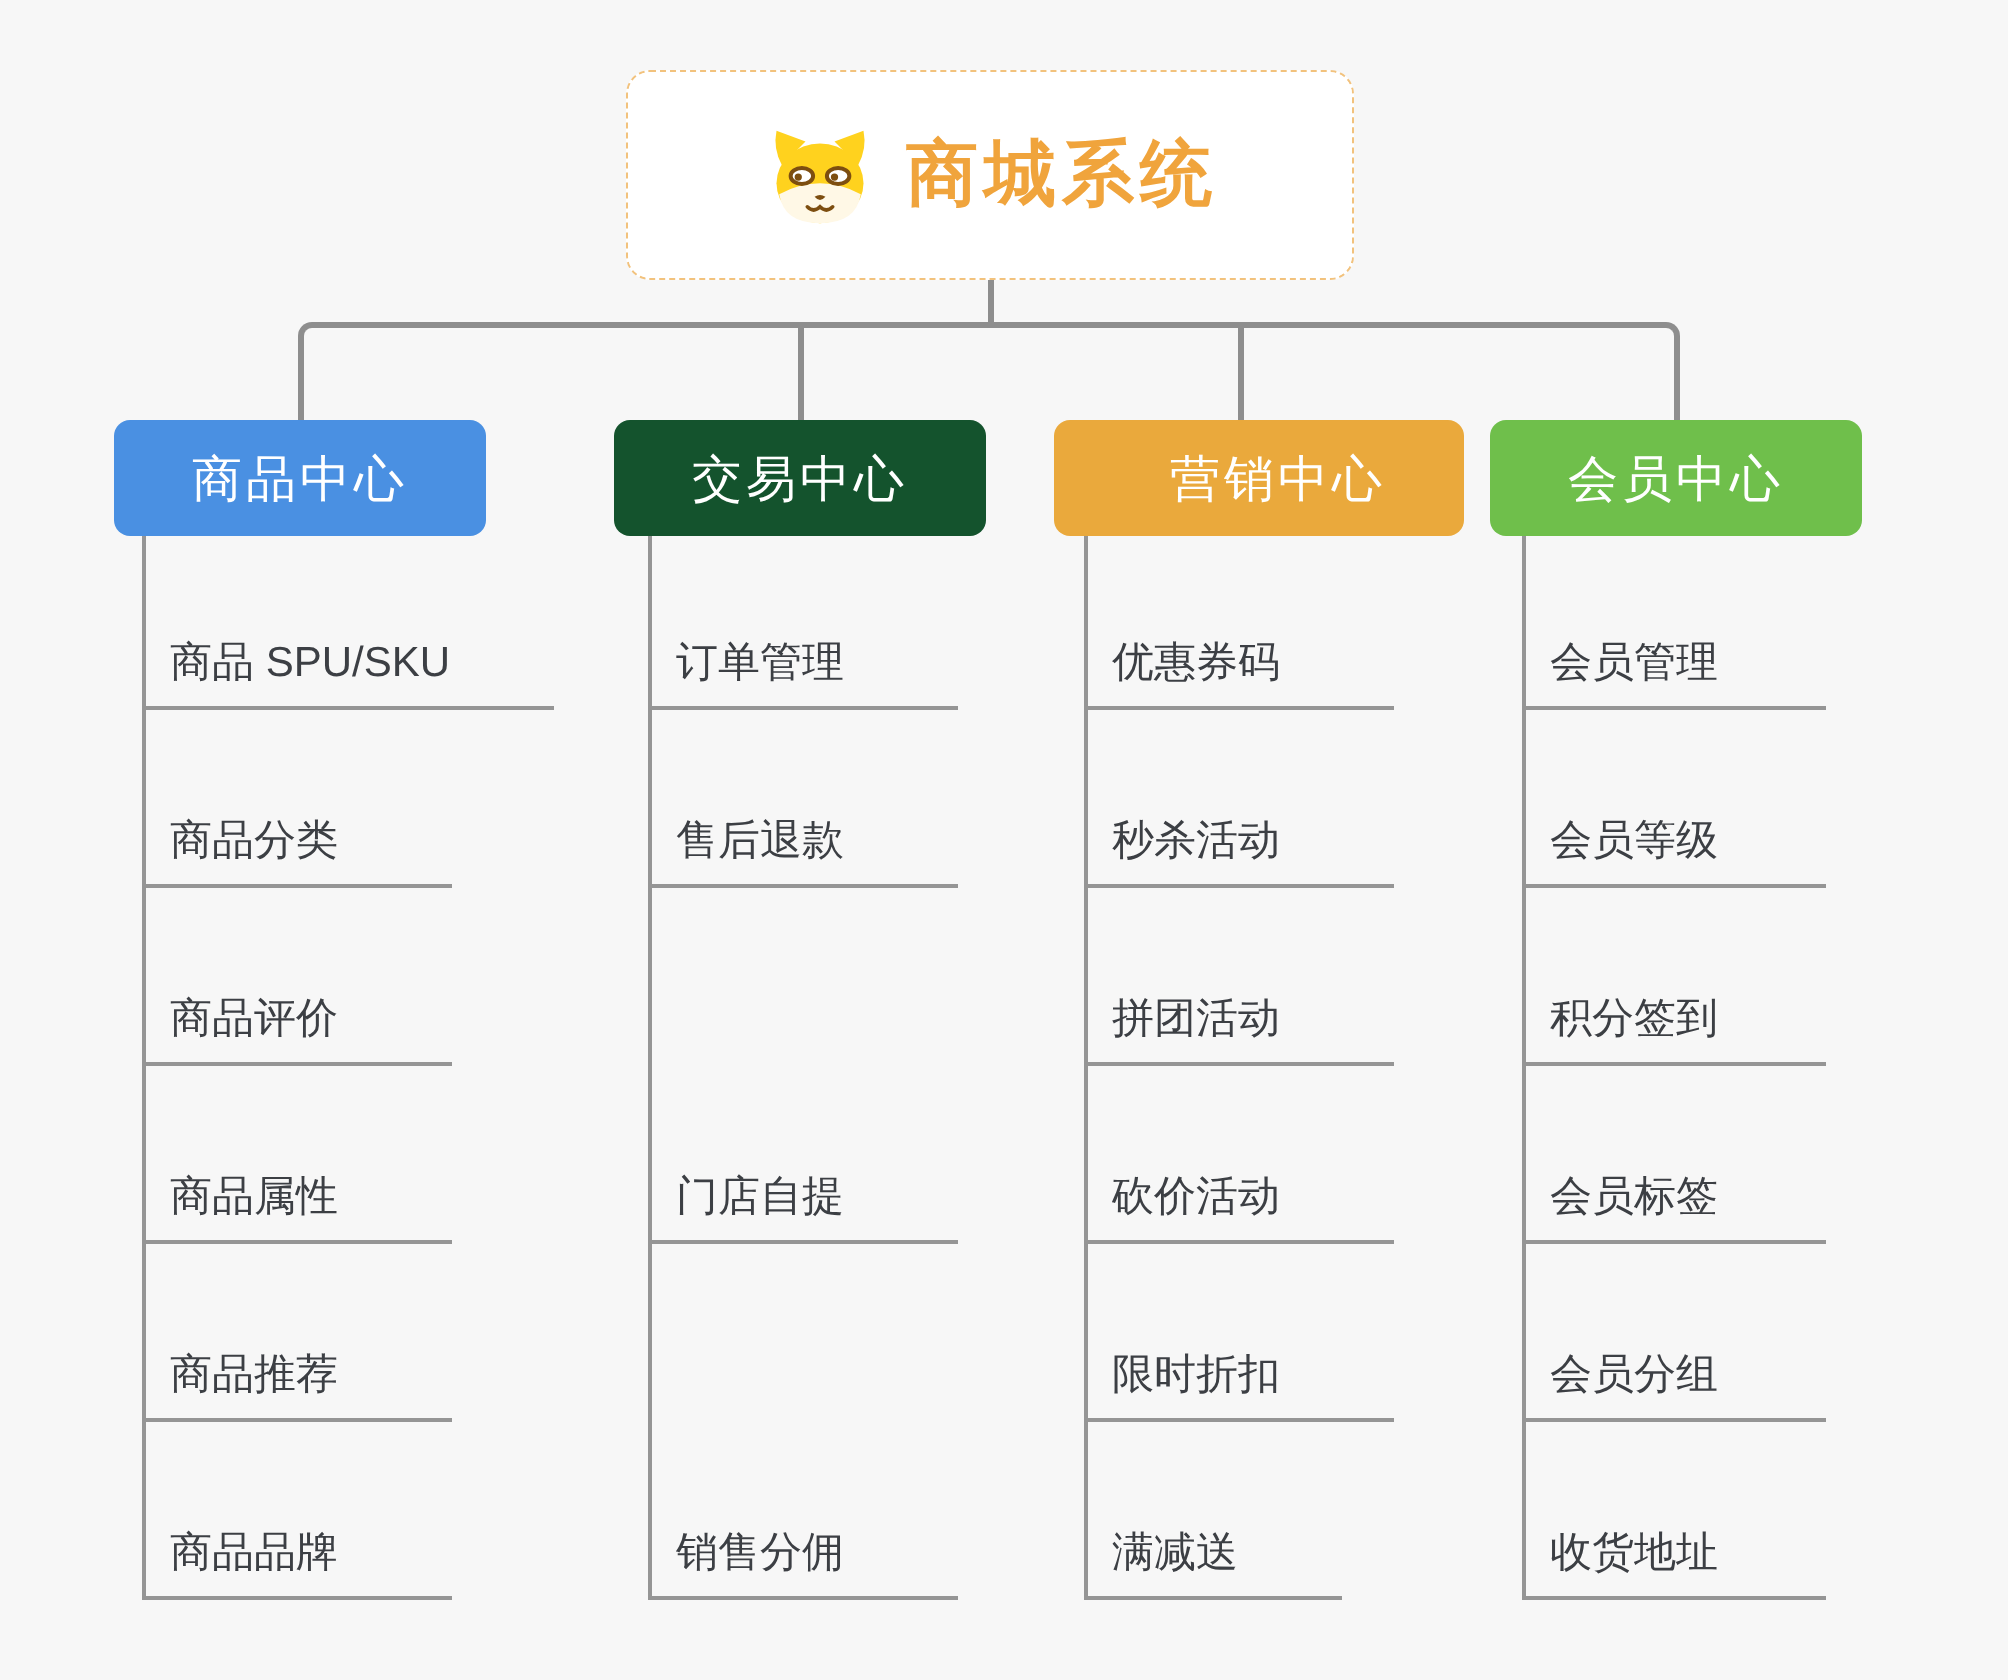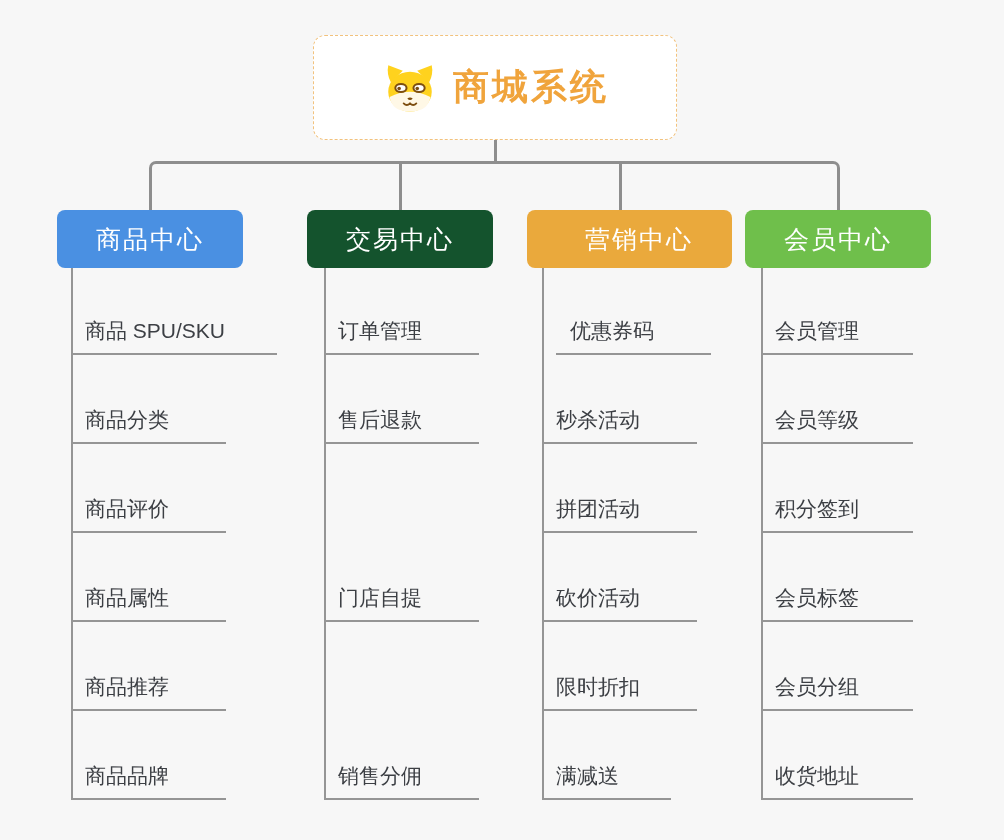--- a/index.html
+++ b/index.html
@@ -141,21 +141,21 @@
   <div class="leaf" style="left:324px; top:404px; width:155px;">
       <span>售后退款</span>
     </div>
   <div class="leaf" style="left:324px; top:582px; width:155px;">
       <span>门店自提</span>
     </div>
   <div class="leaf" style="left:324px; top:760px; width:155px;">
       <span>销售分佣</span>
     </div>
 
-  <div class="leaf" style="left:542px; top:315px; width:155px;margin-left:14px;">
+  <div class="leaf" style="left:542px; top:315px; width:155px;">
       <span>优惠券码</span>
     </div>
   <div class="leaf" style="left:542px; top:404px; width:155px;">
       <span>秒杀活动</span>
     </div>
   <div class="leaf" style="left:542px; top:493px; width:155px;">
       <span>拼团活动</span>
     </div>
   <div class="leaf" style="left:542px; top:582px; width:155px;">
       <span>砍价活动</span>

